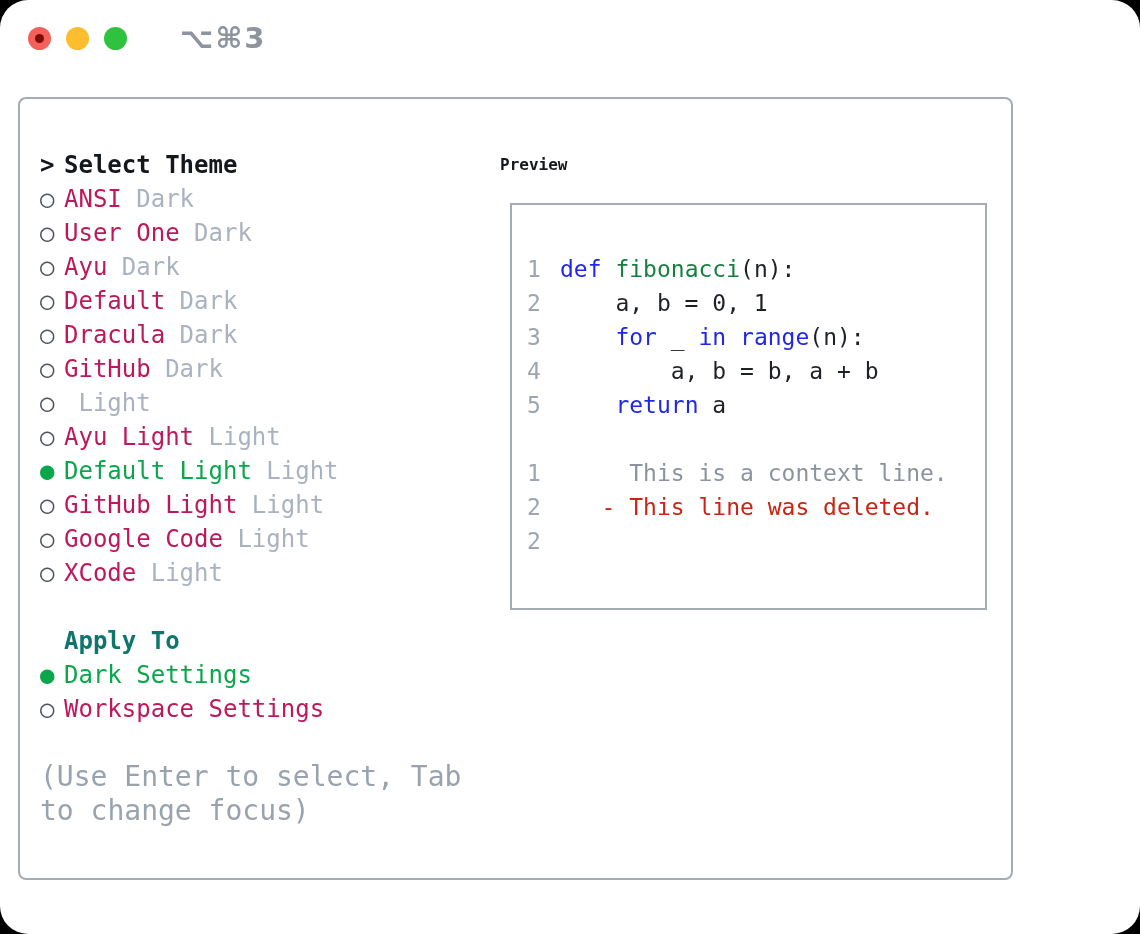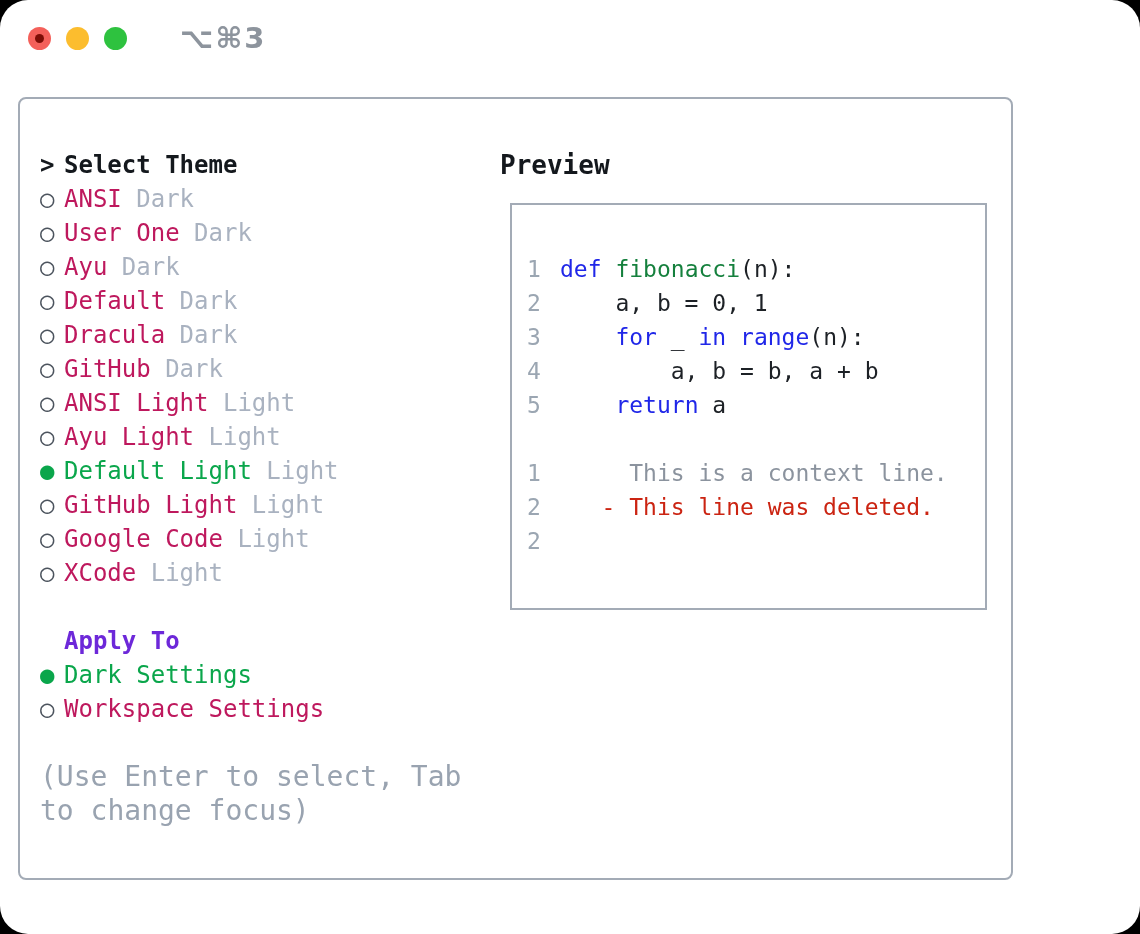--- a/index.html
+++ b/index.html
@@ -38,29 +38,29 @@
   .left-col{position:absolute;left:20px;top:49px;width:460px;}
   .row{height:34px;line-height:34px;display:flex;white-space:pre;font-size:24px;}
   .bullet{display:inline-block;width:24px;flex:none;color:#4b535d;}
   .bullet.sel{color:#0aa64b;}
   .prompt{font-weight:700;color:#14181d;}
   .list-title{font-weight:700;color:#14181d;text-align:center;}
   .name{color:#be185d;}
   .row.selected .name{color:#0aa64b;}
   .tag{color:#a9b2c0;margin-left:0.602em;}
   .spacer34{height:34px;}
-  .apply-title{font-weight:600;color:#6d28d9;text-align:center;}
+  .apply-title{font-weight:600;color:#0f766e;text-align:center;}
   .hint{
     width:452px;color:#99a3b0;font-size:28px;line-height:34px;
     white-space:normal;
   }
   
   .preview-title{
     position:absolute;left:480px;top:49px;height:34px;line-height:34px;
-    font-size:26px;font-weight:700;color:#14181d;
+    font-size:16px;font-weight:700;color:#14181d;
   }
   .preview-box{
     position:absolute;left:490px;top:104px;width:477px;height:407px;
     border:2px solid #a3abb6;box-sizing:border-box;background:#fff;
     padding:47px 0 0 15px;font-size:23px;overflow:hidden;
   }
   .code-line{height:34px;line-height:34px;display:flex;white-space:pre;}
   .ln{width:33px;flex:none;color:#9ba6b2;}
   .code{white-space:pre;}
   .tok-keyword{color:#2027e8;}
@@ -91,21 +91,21 @@
         <span class="bullet prompt">&gt;</span><span class="list-title">Select Theme</span>
       </div>
 
       <div id="theme-list">
           <div class="row theme-row"><span class="bullet">○</span><span class="name">ANSI</span><span class="tag">Dark</span></div>
           <div class="row theme-row"><span class="bullet">○</span><span class="name">User One</span><span class="tag">Dark</span></div>
           <div class="row theme-row"><span class="bullet">○</span><span class="name">Ayu</span><span class="tag">Dark</span></div>
           <div class="row theme-row"><span class="bullet">○</span><span class="name">Default</span><span class="tag">Dark</span></div>
           <div class="row theme-row"><span class="bullet">○</span><span class="name">Dracula</span><span class="tag">Dark</span></div>
           <div class="row theme-row"><span class="bullet">○</span><span class="name">GitHub</span><span class="tag">Dark</span></div>
-          <div class="row theme-row"><span class="bullet">○</span><span class="name">ANSI Light</span><span class="tag">Light</span></div>
+          <div class="row theme-row"><span class="bullet">○</span><span class="tag">Light</span></div>
           <div class="row theme-row"><span class="bullet">○</span><span class="name">Ayu Light</span><span class="tag">Light</span></div>
           <div class="row theme-row selected"><span class="bullet sel">●</span><span class="name">Default Light</span><span class="tag">Light</span></div>
           <div class="row theme-row"><span class="bullet">○</span><span class="name">GitHub Light</span><span class="tag">Light</span></div>
           <div class="row theme-row"><span class="bullet">○</span><span class="name">Google Code</span><span class="tag">Light</span></div>
           <div class="row theme-row"><span class="bullet">○</span><span class="name">XCode</span><span class="tag">Light</span></div>
         </div>
 
       <div class="spacer34"></div>
 
       <div class="row">

